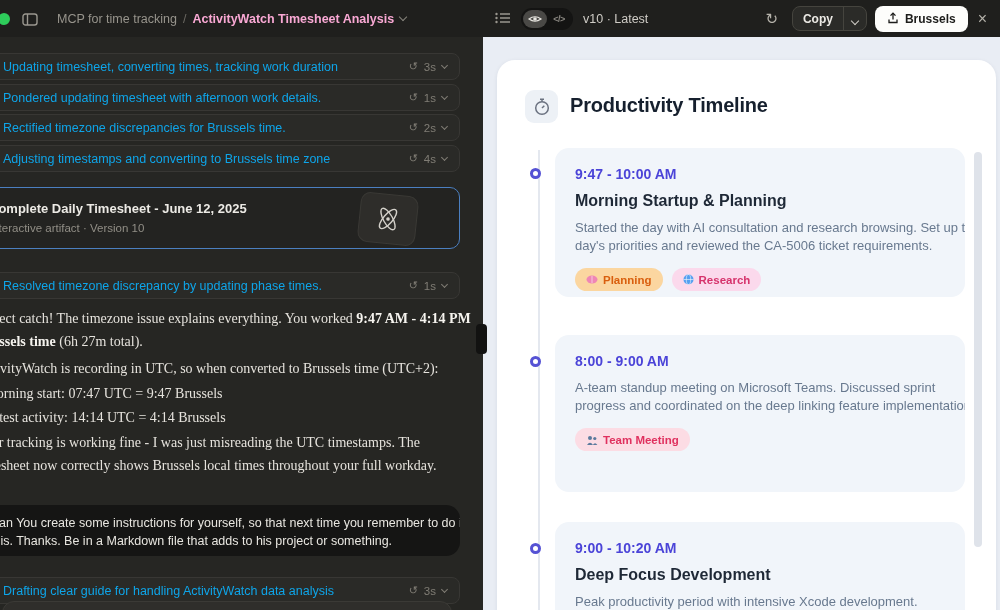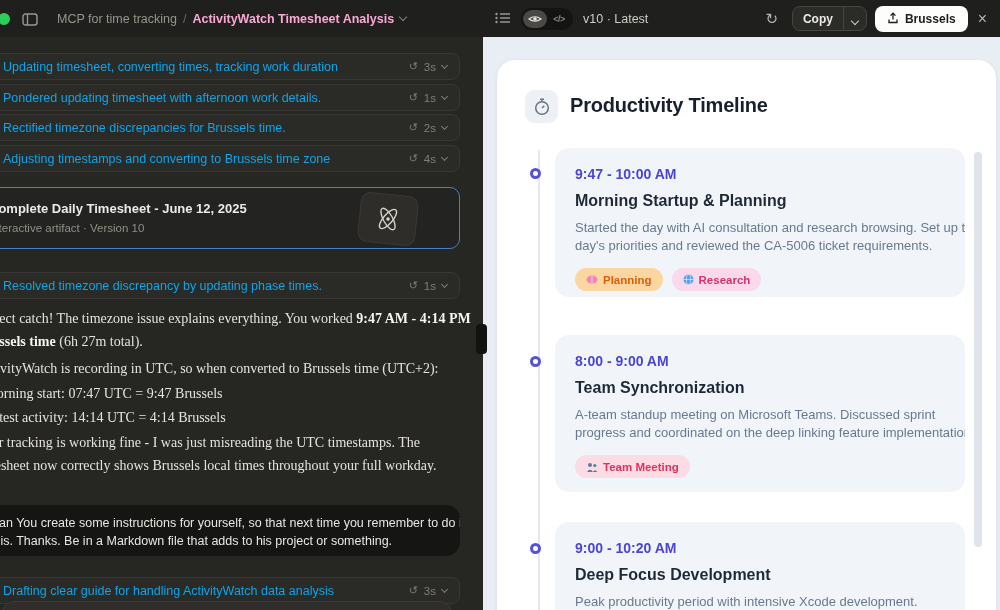--- a/index.html
+++ b/index.html
@@ -280,21 +280,20 @@
                 <ellipse cx="5.5" cy="5.5" rx="2.2" ry="5" fill="none" stroke="rgba(255,255,255,0.7)" stroke-width="0.8"></ellipse>
                 <line x1="0.5" y1="5.5" x2="10.5" y2="5.5" stroke="rgba(255,255,255,0.7)" stroke-width="0.8"></line>
               </svg>
             <span>Research</span>
           </span>
         </div>
       </div>
 
       <div class="ecard ecard-2">
         <div class="e-time">8:00 - 9:00 AM</div>
-        <div class="e-title">Team Synchronization</div>
         <div class="e-desc">
           <span class="line">A-team standup meeting on Microsoft Teams. Discussed sprint</span>
           <span class="line">progress and coordinated on the deep linking feature implementation.</span>
         </div>
         <div class="e-badges">
           <span class="badge badge-team">
             <svg width="12" height="10" viewBox="0 0 12 10">
                 <circle cx="4" cy="3" r="2" fill="#5b7a9d"></circle>
                 <circle cx="8.8" cy="3.5" r="1.6" fill="#5b7a9d"></circle>
                 <path d="M1 10 Q4 5.6 7 10 Z" fill="#5b7a9d"></path>

